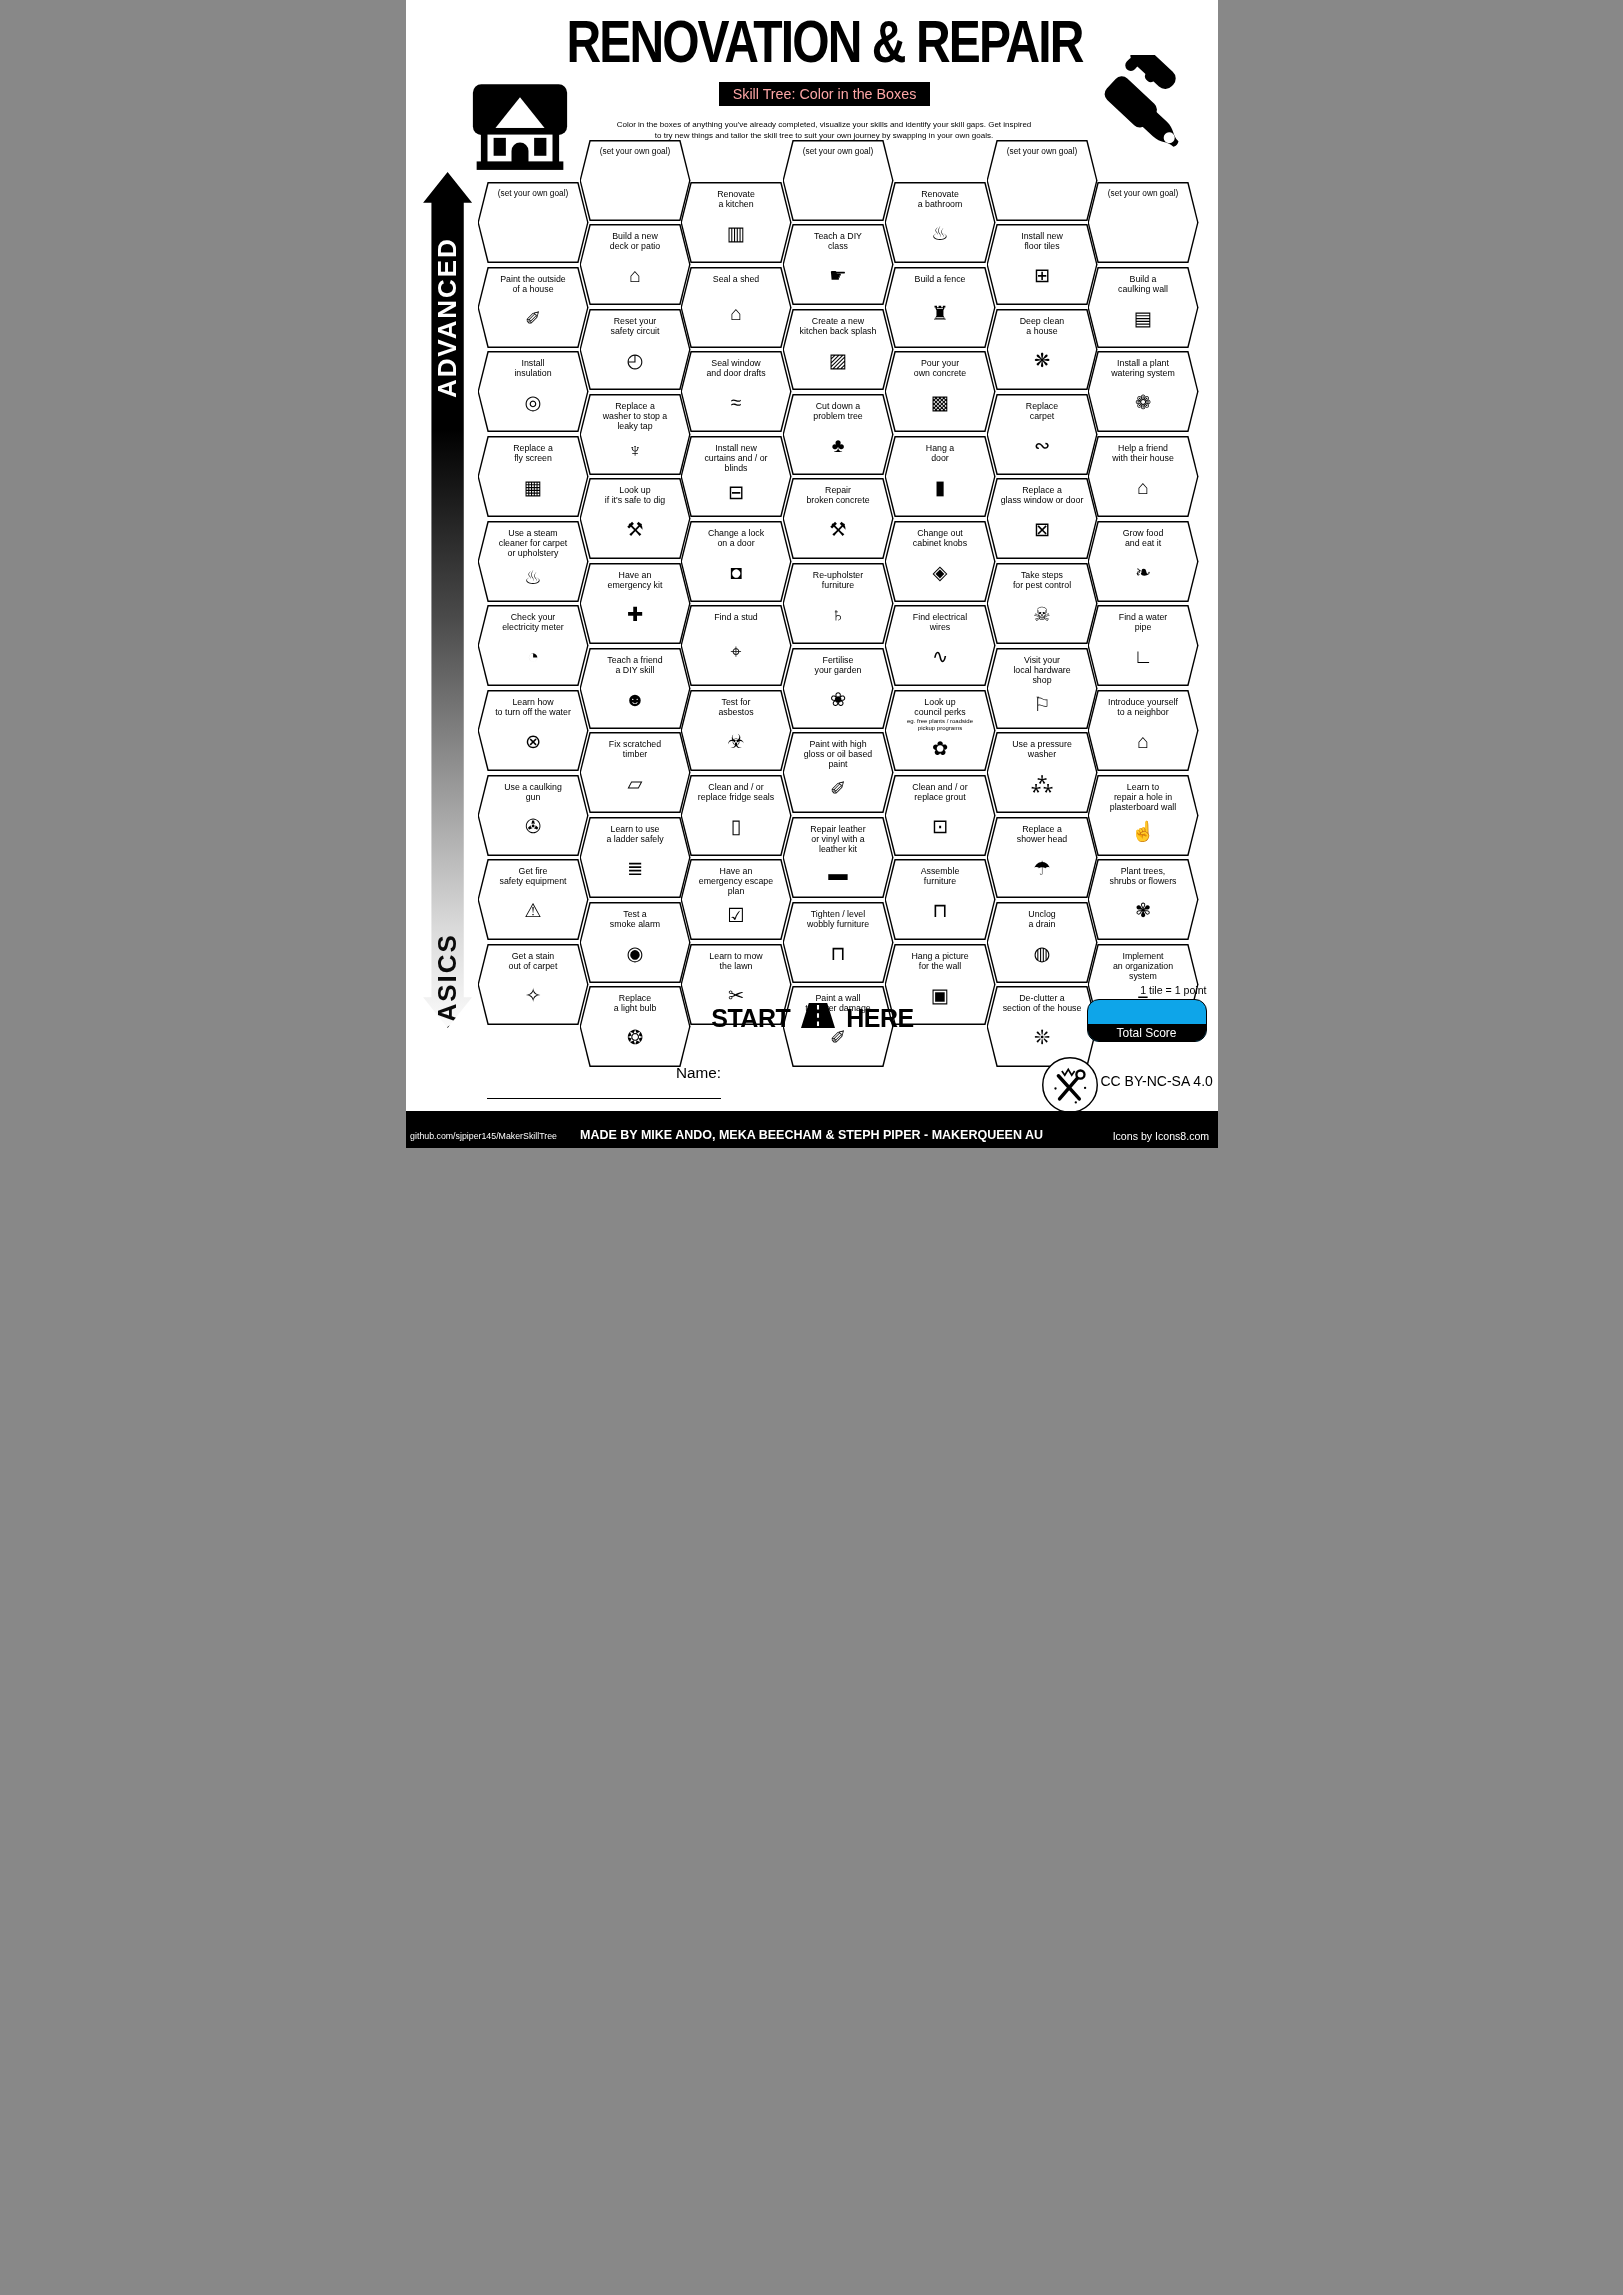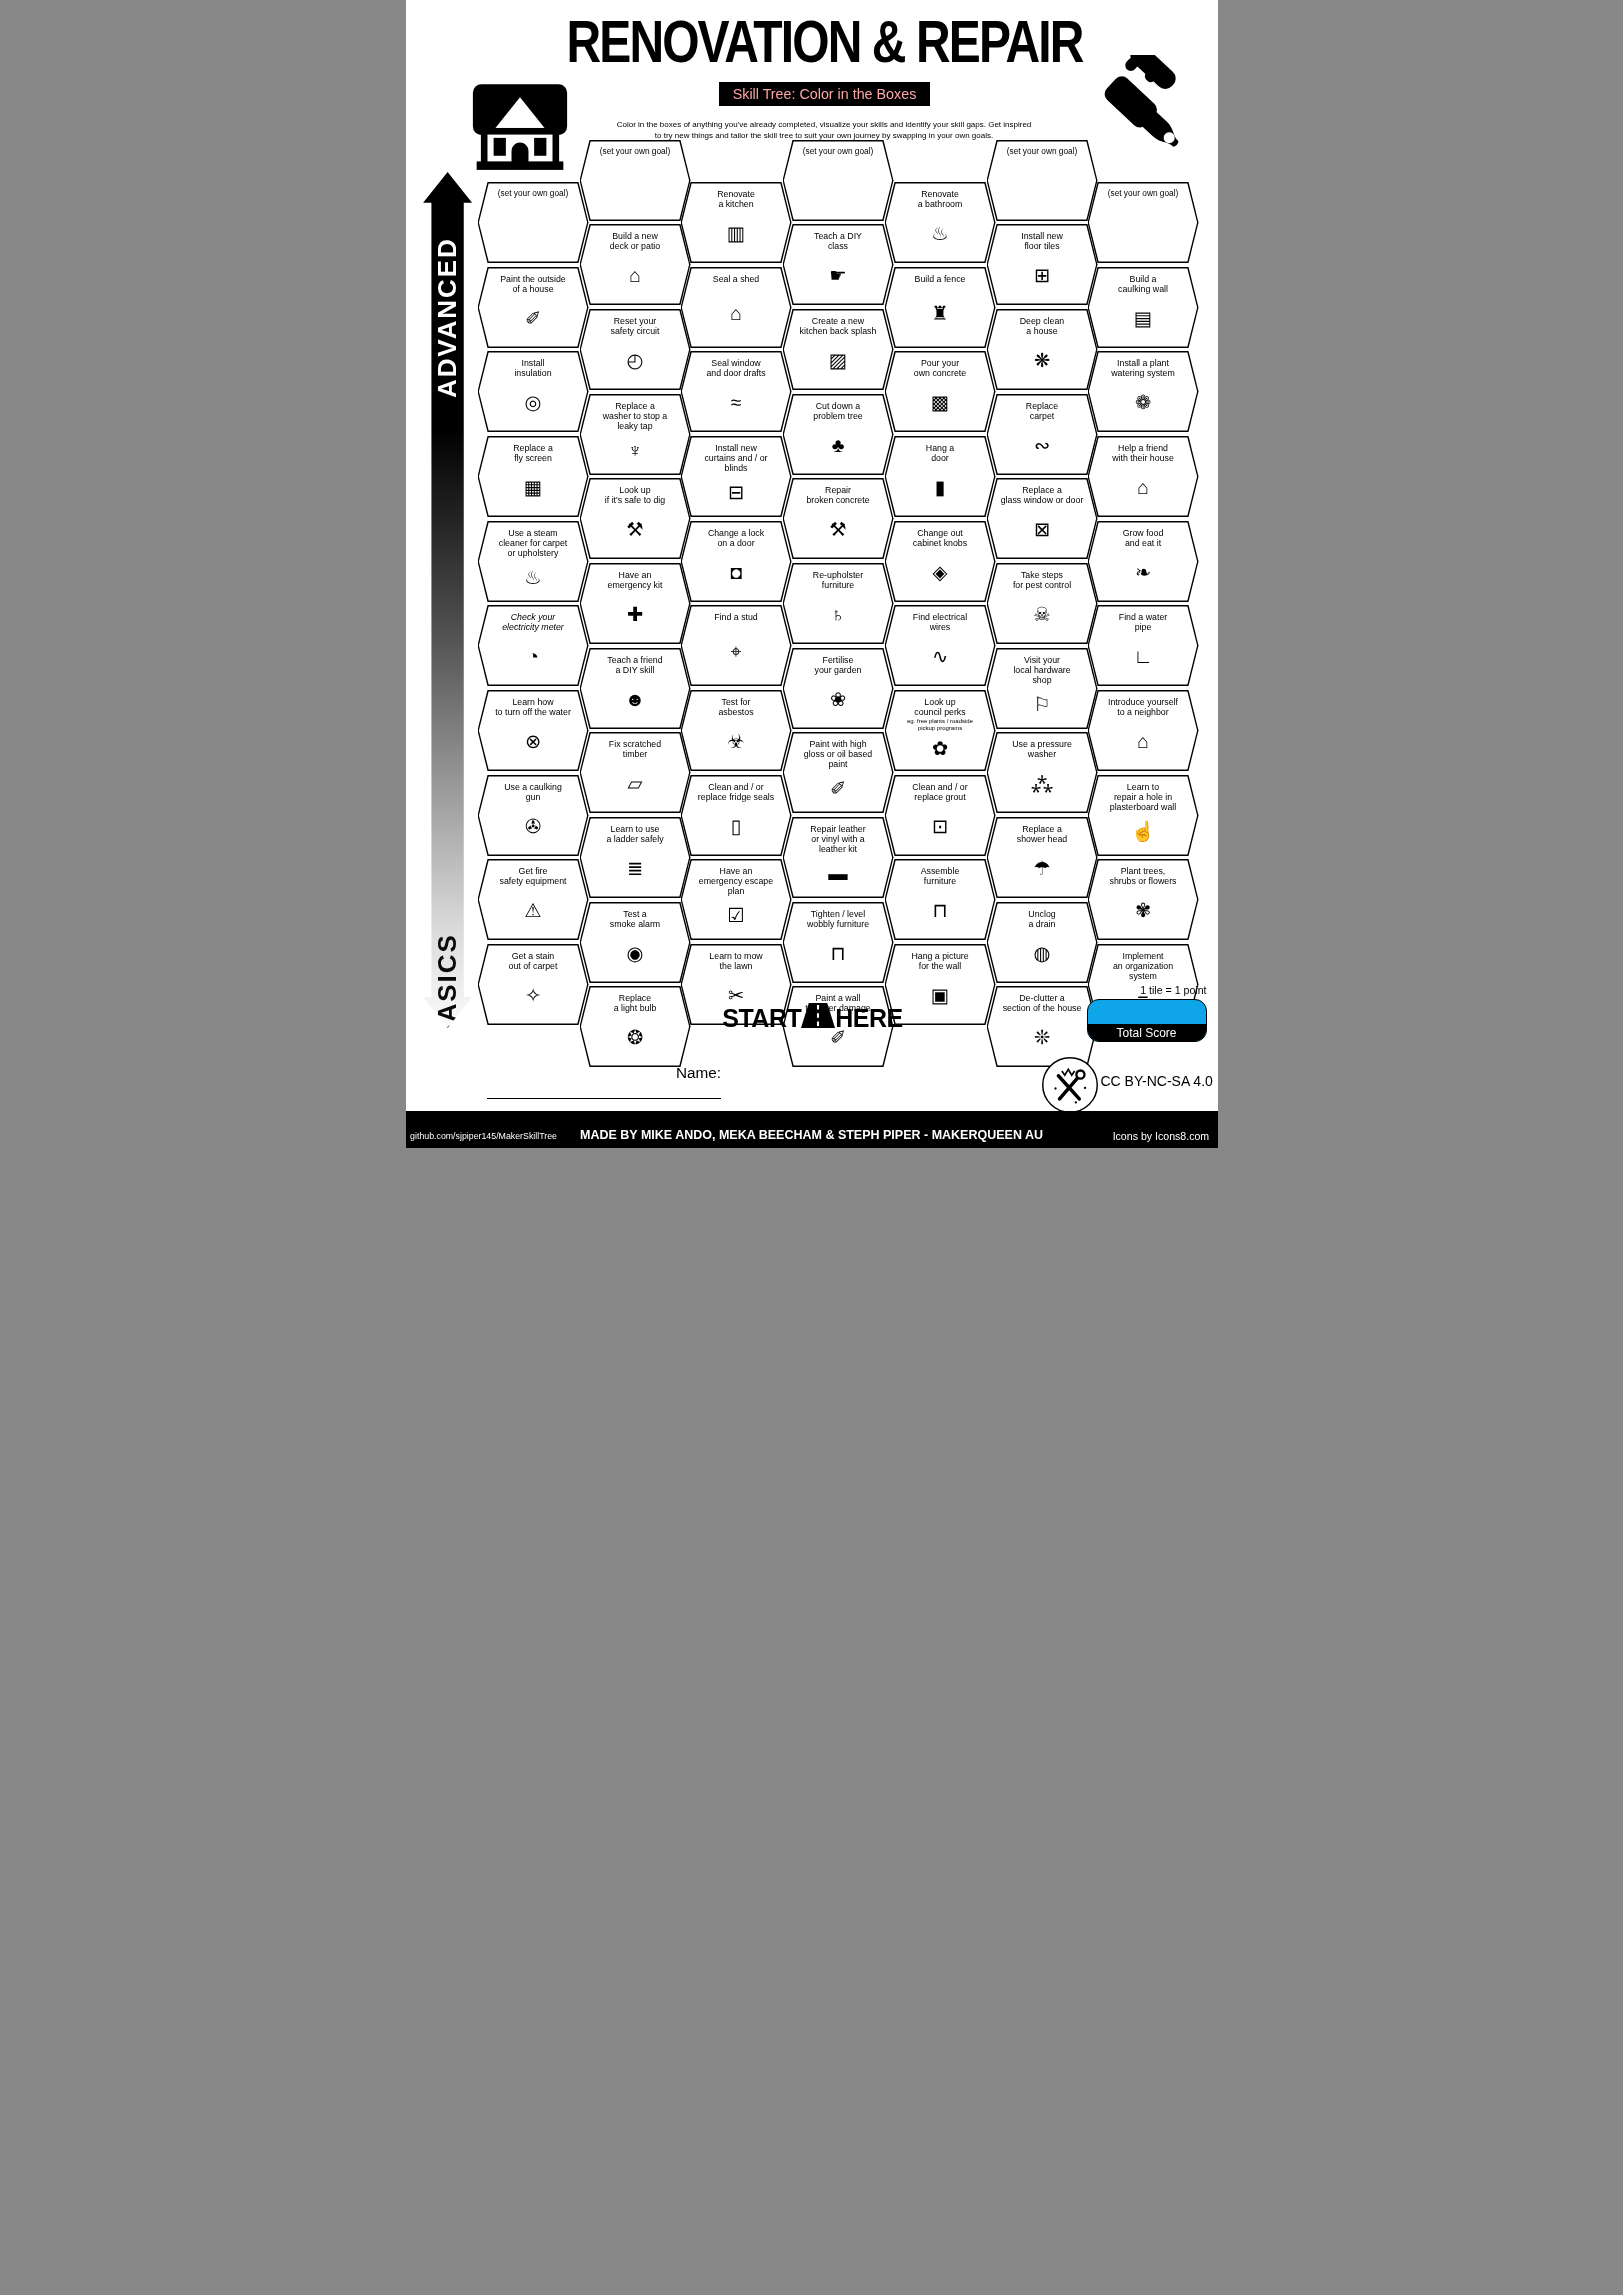--- a/index.html
+++ b/index.html
@@ -35,21 +35,21 @@
   .hex-inner{position:absolute;inset:1.4px;background:#fff;
       clip-path:polygon(0% 50%,9% 0%,91% 0%,100% 50%,91% 100%,9% 100%);
       display:flex;flex-direction:column;align-items:center;padding:6px 11px 3.7px;box-sizing:border-box;}
   .hex-label{font-size:8.8px;line-height:1.14;text-align:center;white-space:pre-line;}
   .hex-sublabel{font-size:6px;line-height:1.15;text-align:center;white-space:pre-line;margin-top:0.9px;}
   .hex-icon{flex:1;display:flex;align-items:center;justify-content:center;font-size:19.4px;line-height:1;}
   .goal .hex-label{font-size:8.3px;}
 
   
   .start-here{position:absolute;top:1003px;left:259px;width:296px;display:flex;align-items:center;
-              justify-content:center;gap:0;font-size:25px;font-weight:900;letter-spacing:-0.5px;}
+              justify-content:center;gap:11px;font-size:25px;font-weight:900;letter-spacing:-0.5px;}
   .name-row{position:absolute;top:1064px;left:76px;font-size:15.3px;display:flex;align-items:flex-end;flex-direction:column;}
   .name-line{display:inline-block;width:234px;border-bottom:1.2px solid #000;height:15.7px;margin-left:5.6px;}
   .score-note{position:absolute;top:984px;left:671px;width:130px;text-align:right;font-size:10.6px;}
   .score-box{position:absolute;top:999px;left:681px;width:120px;height:43px;border:1.6px solid #000;
              border-radius:12px;overflow:hidden;background:#0ea5e9;box-sizing:border-box;}
   .score-band{position:absolute;left:0;right:0;bottom:0;height:17px;background:#000;color:#fff;
               display:flex;align-items:center;justify-content:center;font-size:12px;}
   .badge{position:absolute;left:635px;top:1056px;}
   .license{position:absolute;left:695px;top:1073px;font-size:14px;white-space:nowrap;}
 
@@ -138,21 +138,21 @@
       <div class="hex" style="left: 72px; top: 521px;">
       <div class="hex-border"></div>
       <div class="hex-inner">
         <div class="hex-label">Use a steam
 cleaner for carpet
 or upholstery</div>
 
         <div class="hex-icon">♨</div>
       </div>
     </div>
-      <div class="hex" style="left: 72px; top: 605px; font-style: italic;">
+      <div class="hex" style="left: 72px; top: 605px;">
       <div class="hex-border"></div>
       <div class="hex-inner">
         <div class="hex-label">Check your
 electricity meter</div>
 
         <div class="hex-icon">◔</div>
       </div>
     </div>
       <div class="hex" style="left: 72px; top: 690px;">
       <div class="hex-border"></div>

